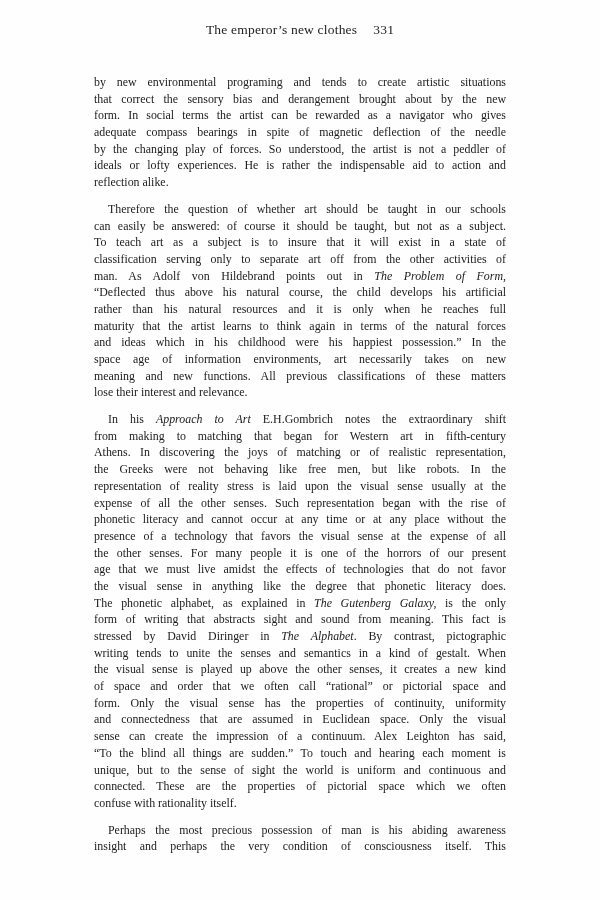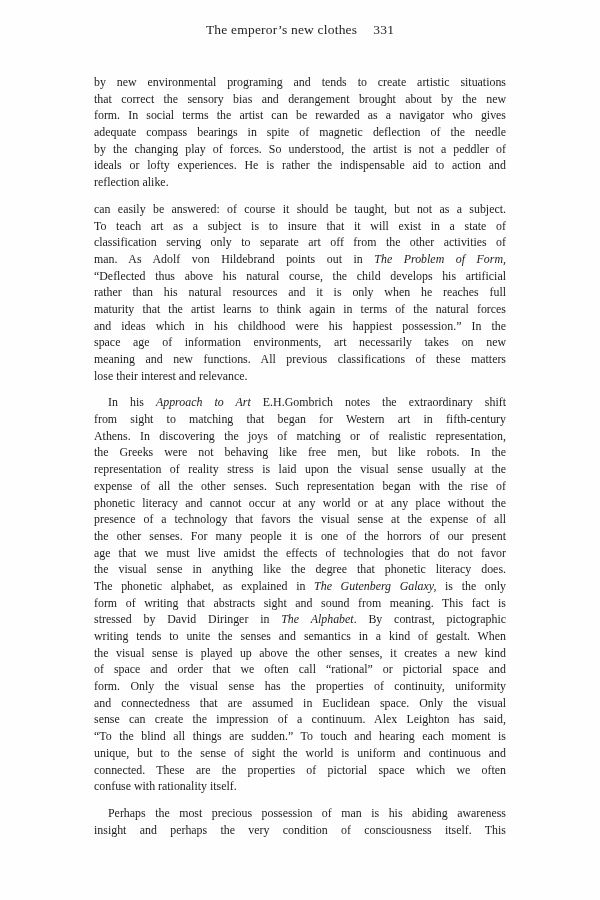--- a/index.html
+++ b/index.html
@@ -64,40 +64,41 @@
       <div class="paragraph">
         <div class="line">by new environmental programing and tends to create artistic situations</div>
         <div class="line">that correct the sensory bias and derangement brought about by the new</div>
         <div class="line">form. In social terms the artist can be rewarded as a navigator who gives</div>
         <div class="line">adequate compass bearings in spite of magnetic deflection of the needle</div>
         <div class="line">by the changing play of forces. So understood, the artist is not a peddler of</div>
         <div class="line">ideals or lofty experiences. He is rather the indispensable aid to action and</div>
         <div class="line lastline">reflection alike.</div>
       </div>
       <div class="paragraph">
+        <div class="line indent">Therefore the question of whether art should be taught in our schools</div>
         <div class="line">can easily be answered: of course it should be taught, but not as a subject.</div>
         <div class="line">To teach art as a subject is to insure that it will exist in a state of</div>
         <div class="line">classification serving only to separate art off from the other activities of</div>
         <div class="line">man. As Adolf von Hildebrand points out in <i>The Problem of Form,</i></div>
         <div class="line">“Deflected thus above his natural course, the child develops his artificial</div>
         <div class="line">rather than his natural resources and it is only when he reaches full</div>
         <div class="line">maturity that the artist learns to think again in terms of the natural forces</div>
         <div class="line">and ideas which in his childhood were his happiest possession.” In the</div>
         <div class="line">space age of information environments, art necessarily takes on new</div>
         <div class="line">meaning and new functions. All previous classifications of these matters</div>
         <div class="line lastline">lose their interest and relevance.</div>
       </div>
       <div class="paragraph">
         <div class="line indent">In his <i>Approach to Art</i> E.H.Gombrich notes the extraordinary shift</div>
-        <div class="line">from sight to matching that began for Western art in fifth-century</div>
+        <div class="line">from making to matching that began for Western art in fifth-century</div>
         <div class="line">Athens. In discovering the joys of matching or of realistic representation,</div>
         <div class="line">the Greeks were not behaving like free men, but like robots. In the</div>
         <div class="line">representation of reality stress is laid upon the visual sense usually at the</div>
         <div class="line">expense of all the other senses. Such representation began with the rise of</div>
-        <div class="line">phonetic literacy and cannot occur at any world or at any place without the</div>
+        <div class="line">phonetic literacy and cannot occur at any time or at any place without the</div>
         <div class="line">presence of a technology that favors the visual sense at the expense of all</div>
         <div class="line">the other senses. For many people it is one of the horrors of our present</div>
         <div class="line">age that we must live amidst the effects of technologies that do not favor</div>
         <div class="line">the visual sense in anything like the degree that phonetic literacy does.</div>
         <div class="line">The phonetic alphabet, as explained in <i>The Gutenberg Galaxy,</i> is the only</div>
         <div class="line">form of writing that abstracts sight and sound from meaning. This fact is</div>
         <div class="line">stressed by David Diringer in <i>The Alphabet</i>. By contrast, pictographic</div>
         <div class="line">writing tends to unite the senses and semantics in a kind of gestalt. When</div>
         <div class="line">the visual sense is played up above the other senses, it creates a new kind</div>
         <div class="line">of space and order that we often call “rational” or pictorial space and</div>

